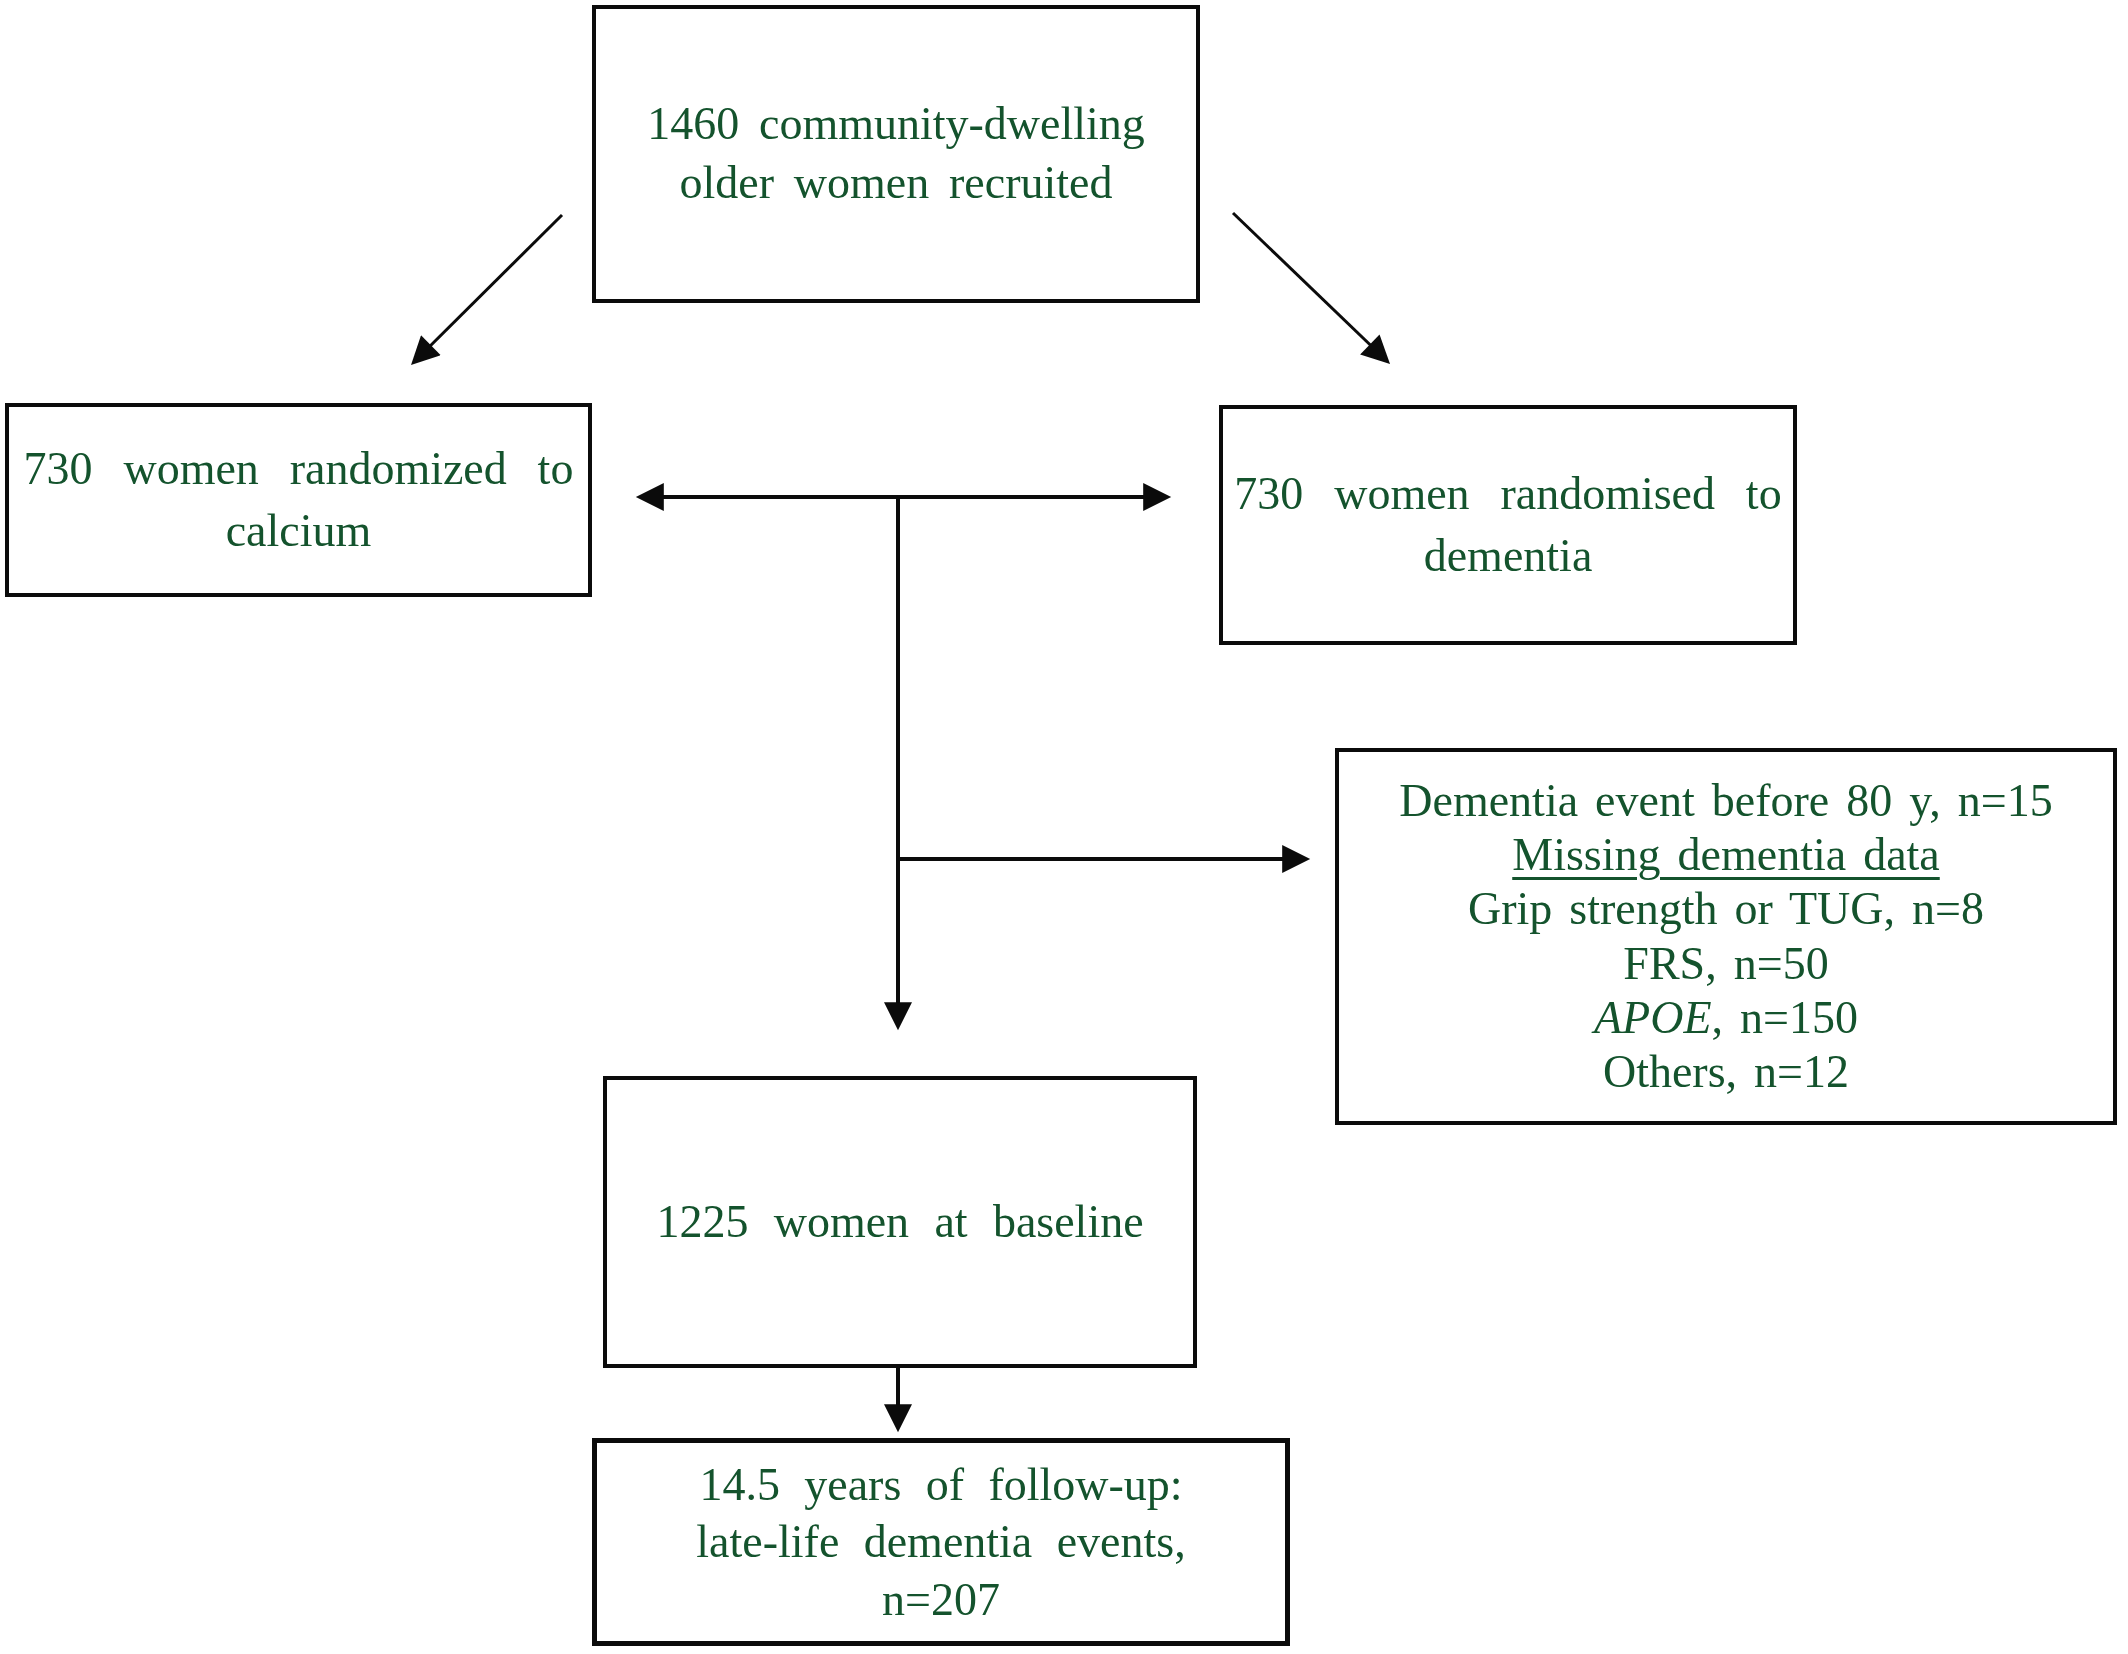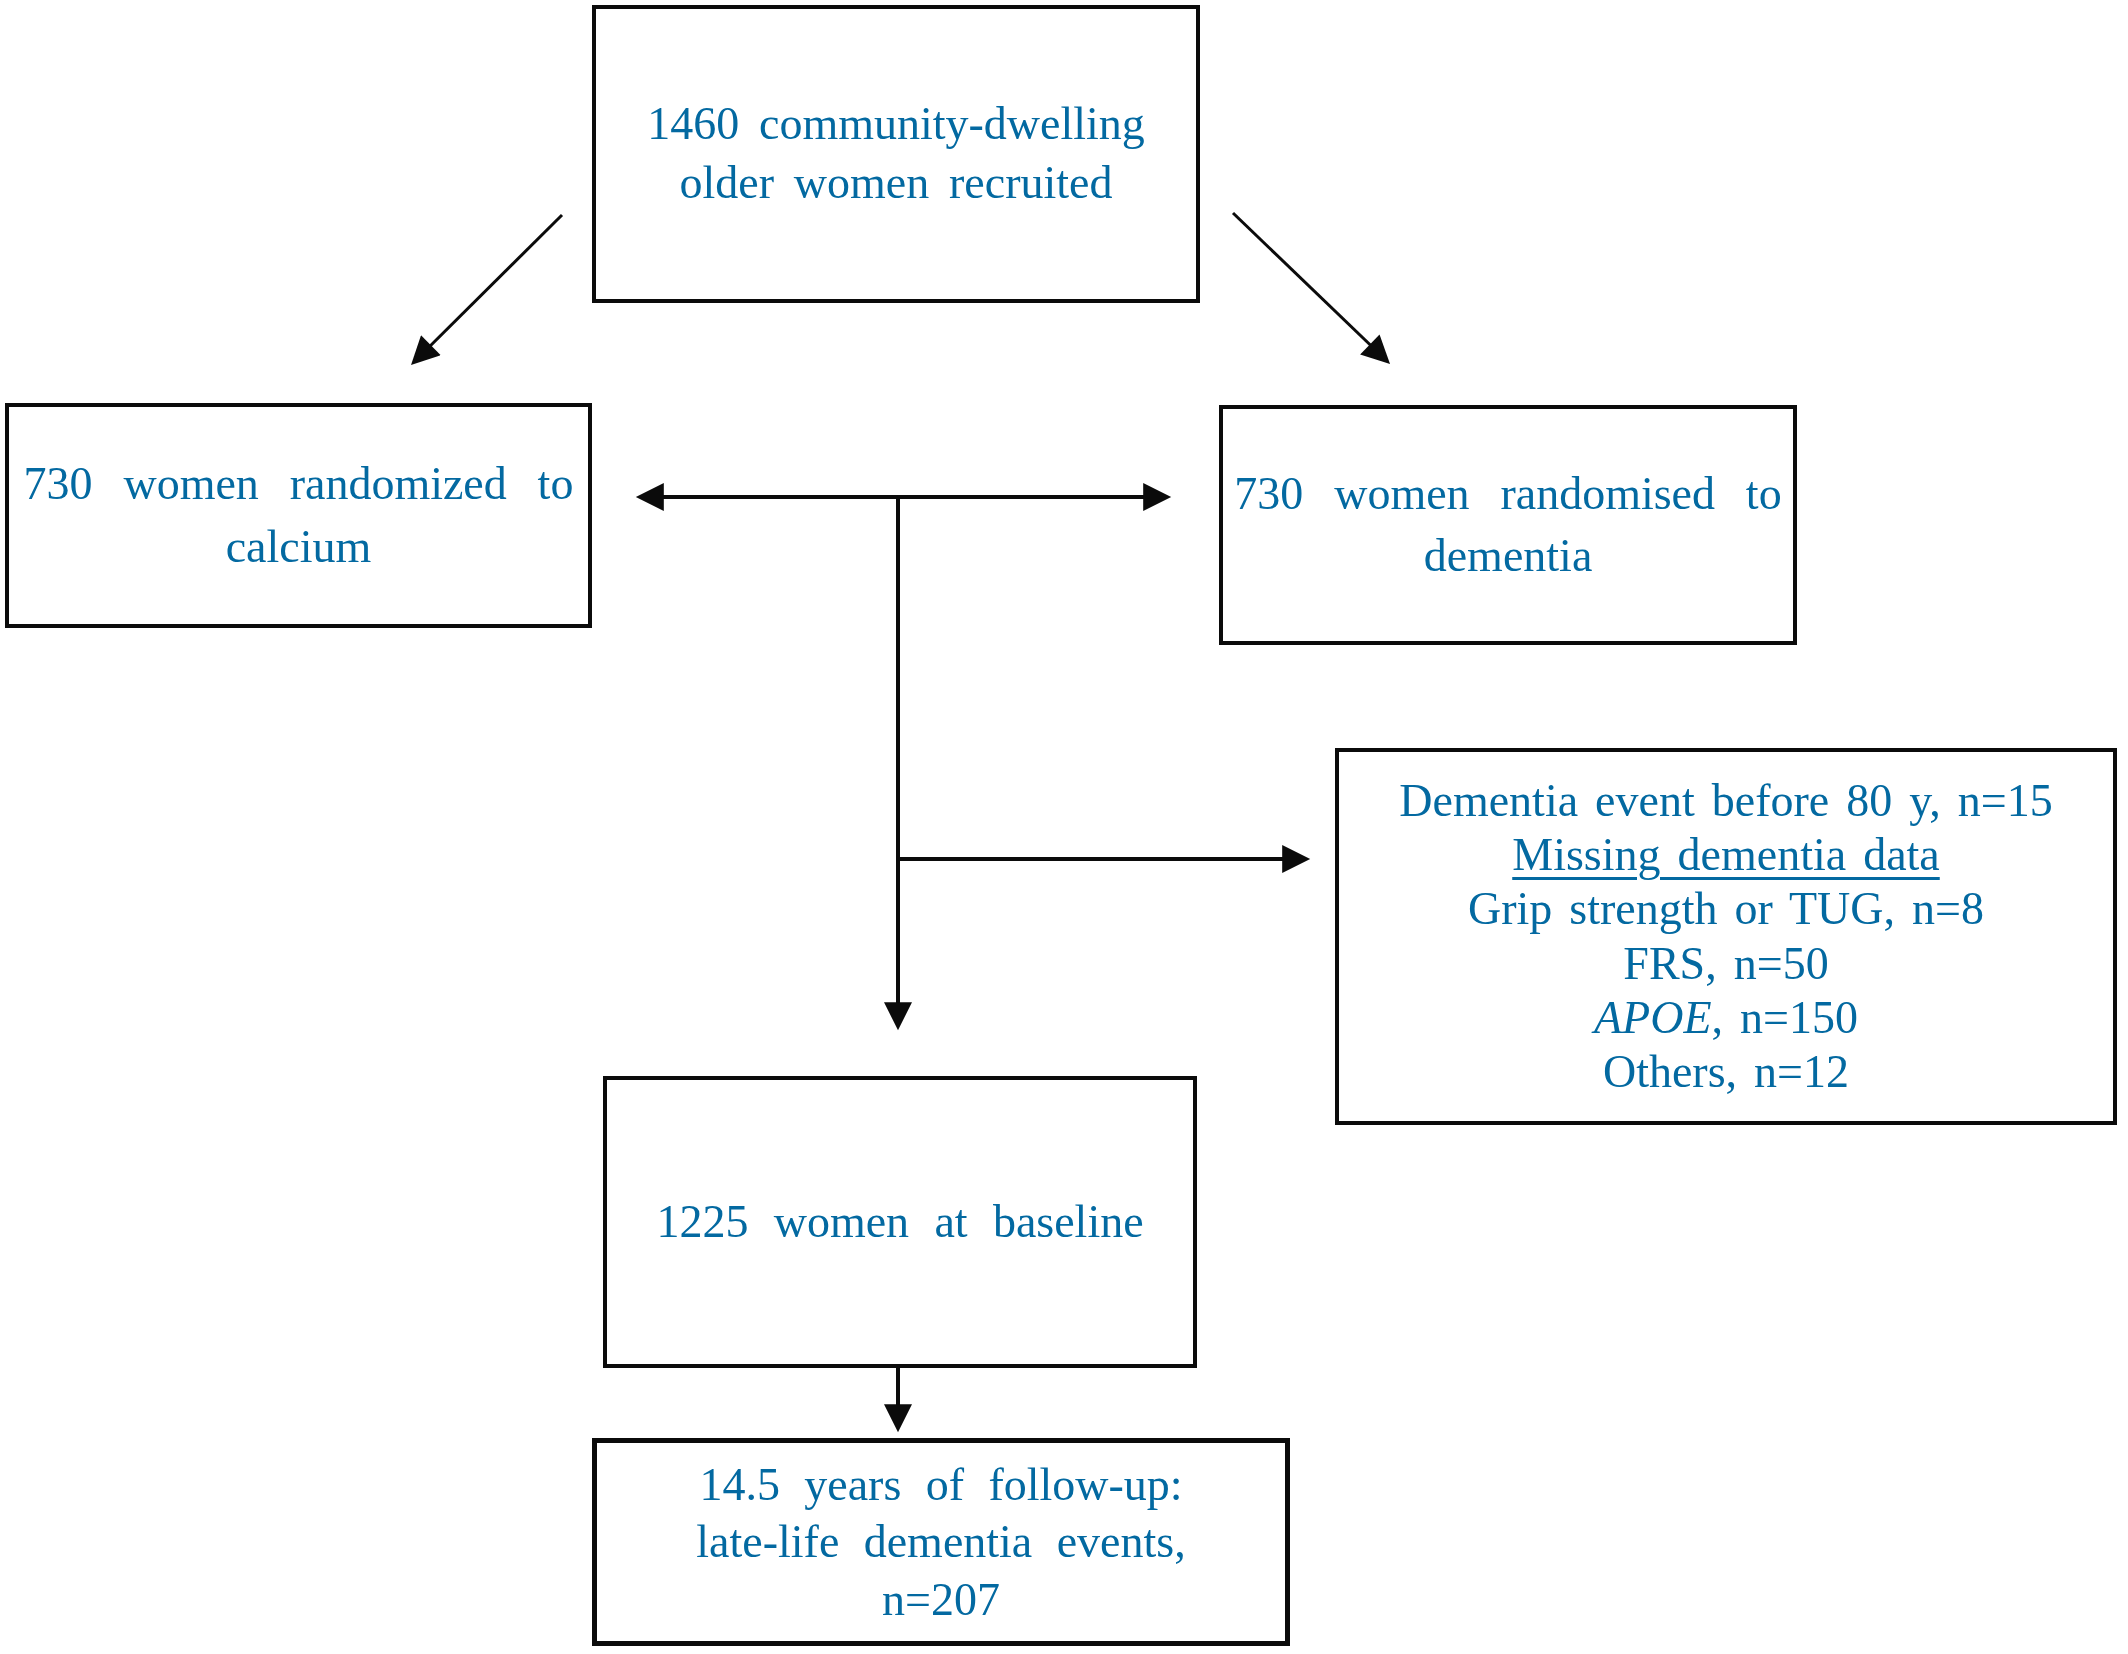--- a/index.html
+++ b/index.html
@@ -6,21 +6,21 @@
     margin: 0;
     padding: 0;
     background: #ffffff;
   }
   .stage {
     position: relative;
     width: 2128px;
     height: 1654px;
     background: #ffffff;
     font-family: "Liberation Serif", "DejaVu Serif", serif;
-    color: #0369a1;
+    color: #14532d;
     overflow: hidden;
   }
   .connectors {
     position: absolute;
     left: 0;
     top: 0;
     width: 2128px;
     height: 1654px;
   }
   .box {
@@ -31,21 +31,21 @@
     display: flex;
     flex-direction: column;
     align-items: center;
     justify-content: center;
     text-align: center;
     font-size: 46px;
     line-height: 1.25;
     word-spacing: 0.18em;
   }
   .box-recruited { left: 592px; top: 5px;    width: 608px; height: 298px; line-height: 1.28; }
-  .box-calcium   { left: 5px;   top: 403px;  width: 587px; height: 225px; line-height: 1.35; word-spacing: 0.42em; }
+  .box-calcium   { left: 5px;   top: 403px;  width: 587px; height: 194px; line-height: 1.35; word-spacing: 0.42em; }
   .box-placebo   { left: 1219px; top: 405px; width: 578px; height: 240px; line-height: 1.35; word-spacing: 0.42em; }
   .box-exclusions{ left: 1335px; top: 748px; width: 782px; height: 377px; line-height: 1.18; word-spacing: 0.12em; }
   .box-baseline  { left: 603px; top: 1063px; width: 594px; height: 292px; word-spacing: 0.3em; margin-top: 13px; }
   .box-followup  { left: 592px; top: 1438px; width: 698px; height: 208px; border-width: 5px; word-spacing: 0.28em; }
   .underline {
     text-decoration: underline;
     text-decoration-thickness: 3px;
     text-underline-offset: 7px;
   }
   .italic { font-style: italic; }

